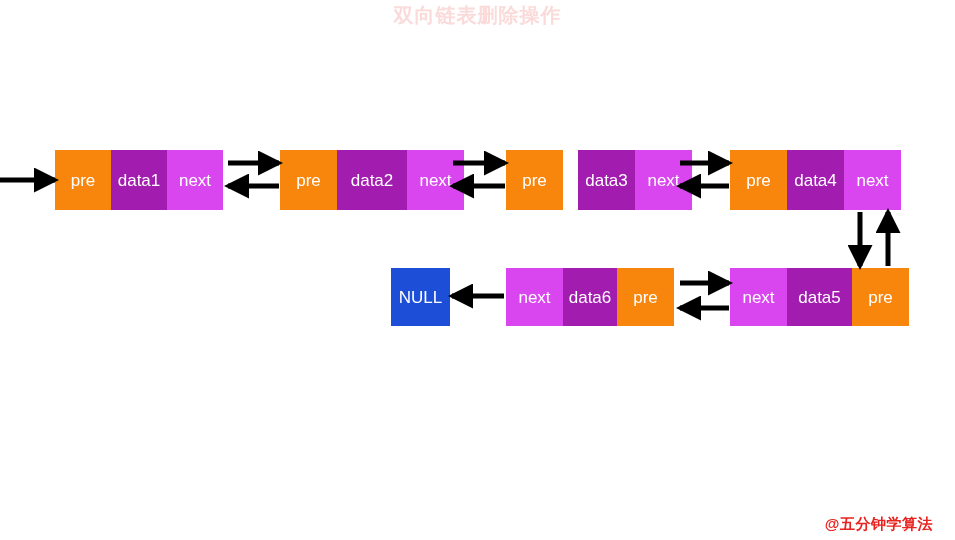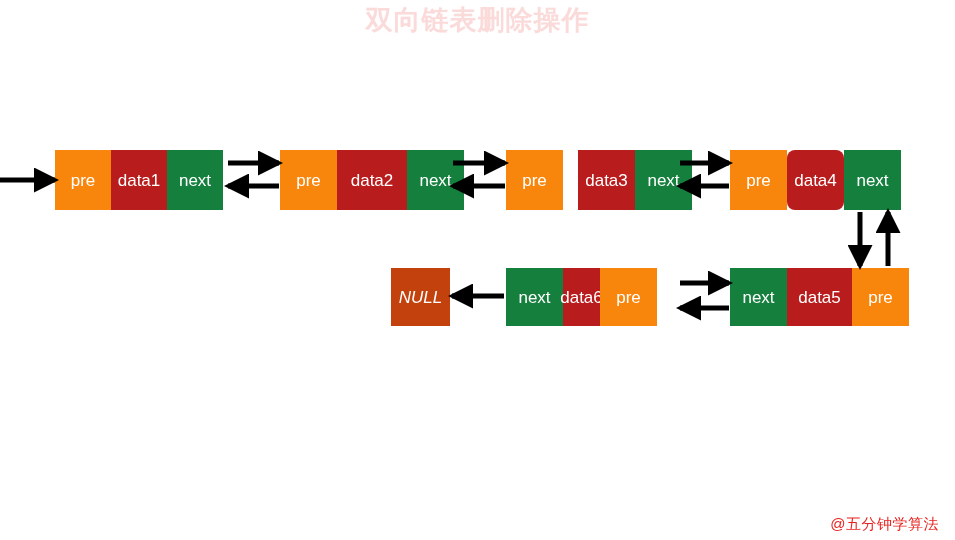--- a/index.html
+++ b/index.html
@@ -14,55 +14,55 @@
     background: #ffffff;
     overflow: hidden;
     font-family: "Liberation Sans", "DejaVu Sans", sans-serif;
   }
   #title {
     position: absolute;
     left: 0;
     top: 2px;
     width: 955px;
     text-align: center;
-    font-size: 27px;
+    font-size: 20px;
     font-weight: 600;
     color: #fbdada;
     letter-spacing: 1px;
     white-space: nowrap;
   }
   #watermark {
     position: absolute;
-    right: 16px;
+    right: 22px;
     bottom: 6px;
     font-size: 15px;
-    font-weight: 400;
+    font-weight: 700;
     color: #e8231f;
     letter-spacing: 0.5px;
     white-space: nowrap;
   }
   .node {
     position: absolute;
     display: flex;
     flex-direction: row;
   }
   .cell {
     display: flex;
     align-items: center;
     justify-content: center;
     color: #ffffff;
     font-size: 17px;
     font-weight: 400;
     box-sizing: border-box;
     line-height: 1;
   }
   .cell-pre   { background: #f9860c; text-align: center; }
-  .cell-data  { background: #b91c1c; }
-  .cell-next  { background: #15803d; }
-  .cell-null  { background: #c2410c; font-style: italic; }
+  .cell-data  { background: #a21caf; }
+  .cell-next  { background: #d946ef; }
+  .cell-null  { background: #1d4ed8; }
   .arrow-layer {
     position: absolute;
     left: 0;
     top: 0;
     width: 955px;
     height: 540px;
     pointer-events: none;
   }
 </style>
 </head>
@@ -83,31 +83,31 @@
         <div class="cell cell-data" style="width: 70px; height: 60px;">data2</div>
         <div class="cell cell-next" style="width: 57px; height: 60px;">next</div>
       </div>
       <div class="node" style="left: 506px; top: 150px; height: 60px;">
         <div class="cell cell-pre" style="width: 57px; height: 60px;">pre</div>
         <div class="cell cell-data" style="width: 57px; height: 60px; margin-left: 15px;">data3</div>
         <div class="cell cell-next" style="width: 57px; height: 60px;">next</div>
       </div>
       <div class="node" style="left: 730px; top: 150px; height: 60px;">
         <div class="cell cell-pre" style="width: 57px; height: 60px;">pre</div>
-        <div class="cell cell-data" style="width: 57px; height: 60px; border-radius: 8px;">data4</div>
+        <div class="cell cell-data" style="width: 57px; height: 60px;">data4</div>
         <div class="cell cell-next" style="width: 57px; height: 60px;">next</div>
       </div>
       <div class="node" style="left: 730px; top: 268px; height: 58px;">
         <div class="cell cell-next" style="width: 57px; height: 58px;">next</div>
         <div class="cell cell-data" style="width: 65px; height: 58px;">data5</div>
         <div class="cell cell-pre" style="width: 57px; height: 58px;">pre</div>
       </div>
       <div class="node" style="left: 506px; top: 268px; height: 58px;">
         <div class="cell cell-next" style="width: 57px; height: 58px;">next</div>
-        <div class="cell cell-data" style="width: 37px; height: 58px;">data6</div>
+        <div class="cell cell-data" style="width: 54px; height: 58px;">data6</div>
         <div class="cell cell-pre" style="width: 57px; height: 58px;">pre</div>
       </div>
       <div class="node" style="left: 391px; top: 268px; height: 58px;">
         <div class="cell cell-null" style="width: 59px; height: 58px;">NULL</div>
       </div>
     </div>
 
   <svg class="arrow-layer" id="arrow-layer" viewBox="0 0 955 540" width="955" height="540" xmlns="http://www.w3.org/2000/svg">
     <defs>
       <marker id="arrowhead" markerWidth="5" markerHeight="5" refX="4.2" refY="2.5" orient="auto" markerUnits="strokeWidth">

